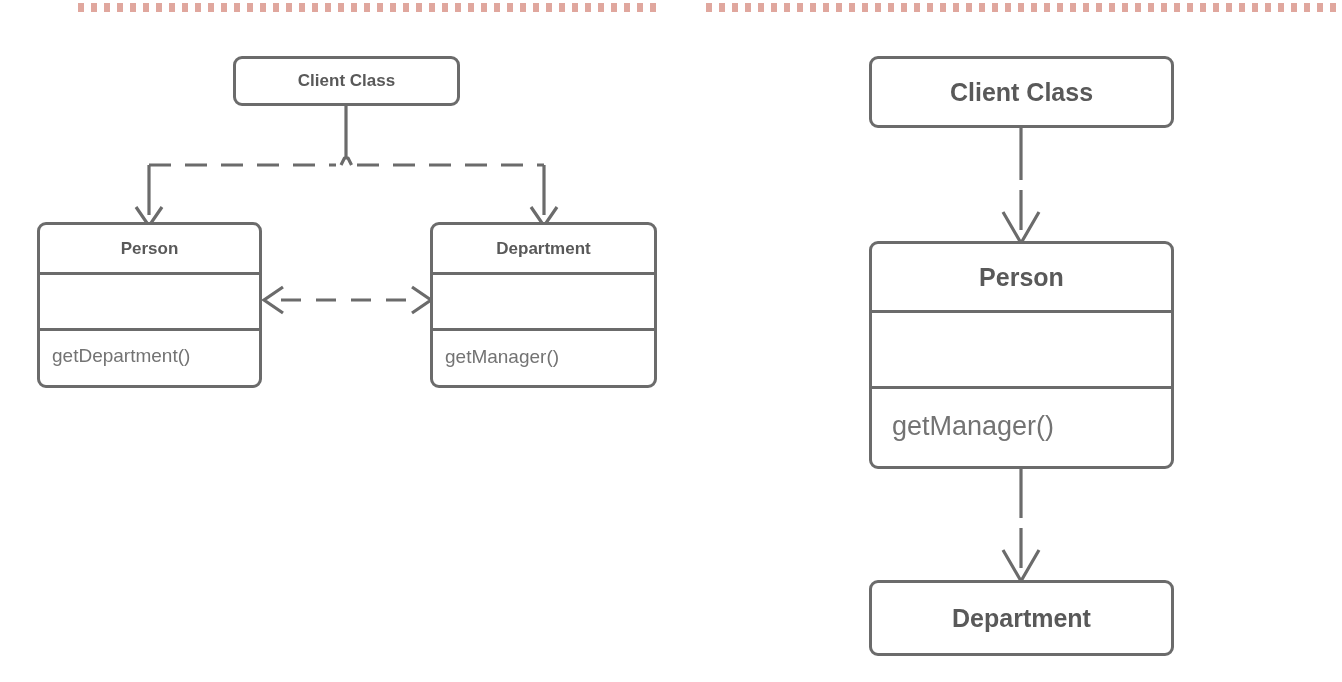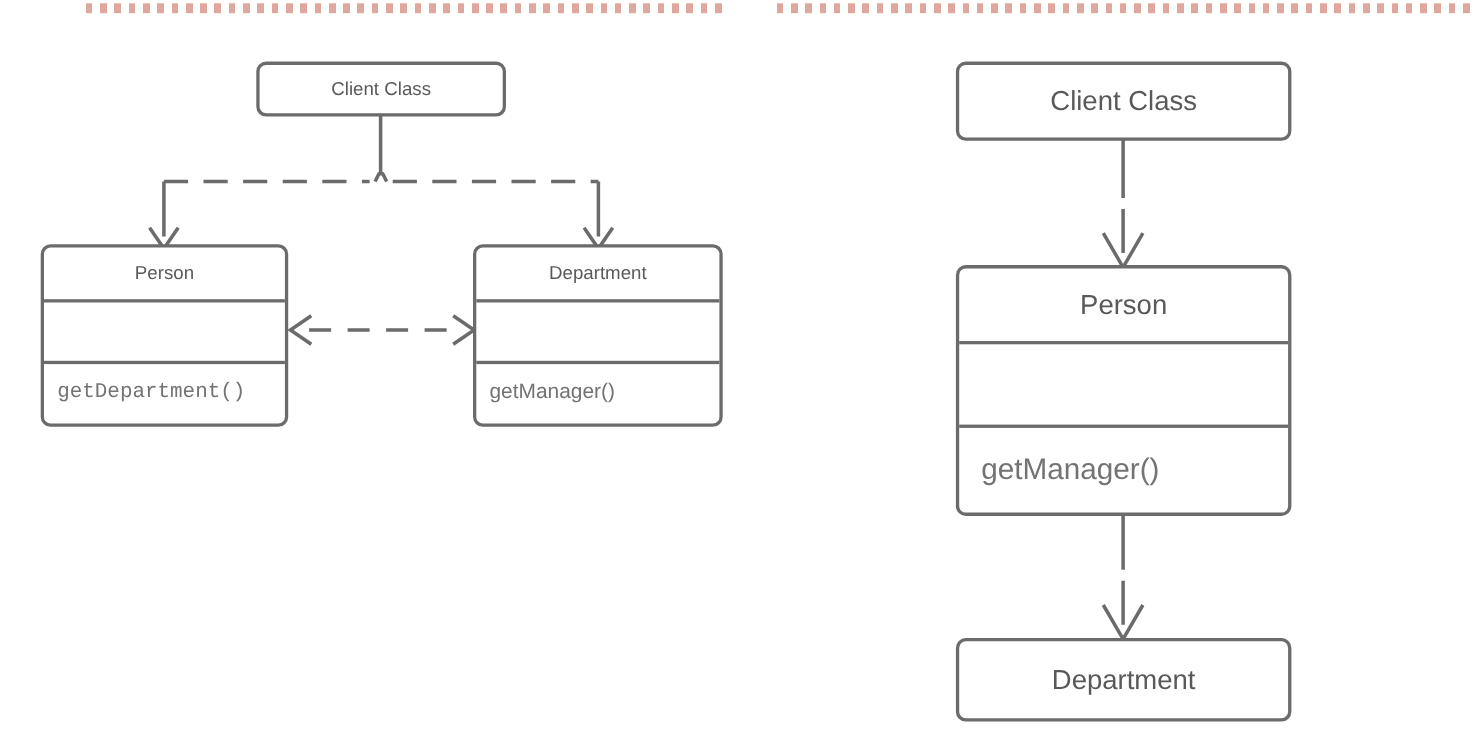--- a/index.html
+++ b/index.html
@@ -55,21 +55,21 @@
     background: #ffffff;
   }
   .uml-compartment {
     box-sizing: border-box;
     display: flex;
     align-items: center;
     width: 100%;
   }
   .comp-title {
     justify-content: center;
-    font-weight: normal;
+    font-weight: bold;
     color: #595959;
   }
   .comp-body {
     justify-content: flex-start;
     color: #737373;
   }
   .divider {
     position: absolute;
     left: 0;
     right: 0;
@@ -142,21 +142,21 @@
 
   <div class="uml-box" style="left:233px; top:56px; width:227px; height:50px;">
     <div class="uml-compartment comp-title lg-title" style="height:100%;">Client Class</div>
   </div>
 
   <div class="uml-box" style="left:37px; top:222px; width:225px; height:166px;">
     <div class="uml-compartment comp-title lg-title" style="height:47px;">Person</div>
     <div class="divider" style="top:47px;"></div>
     <div class="uml-compartment comp-body lg-body" style="height:56px;"></div>
     <div class="divider" style="top:103px;"></div>
-    <div class="uml-compartment comp-body lg-body" style="height:56px;font-family:Liberation Mono, monospace;">getDepartment()</div>
+    <div class="uml-compartment comp-body lg-body" style="height:56px;">getDepartment()</div>
   </div>
 
   <div class="uml-box" style="left:430px; top:222px; width:227px; height:166px;">
     <div class="uml-compartment comp-title lg-title" style="height:47px;">Department</div>
     <div class="divider" style="top:47px;"></div>
     <div class="uml-compartment comp-body lg-body" style="height:56px;"></div>
     <div class="divider" style="top:103px;"></div>
     <div class="uml-compartment comp-body lg-body" style="height:57px;">getManager()</div>
   </div>
 

